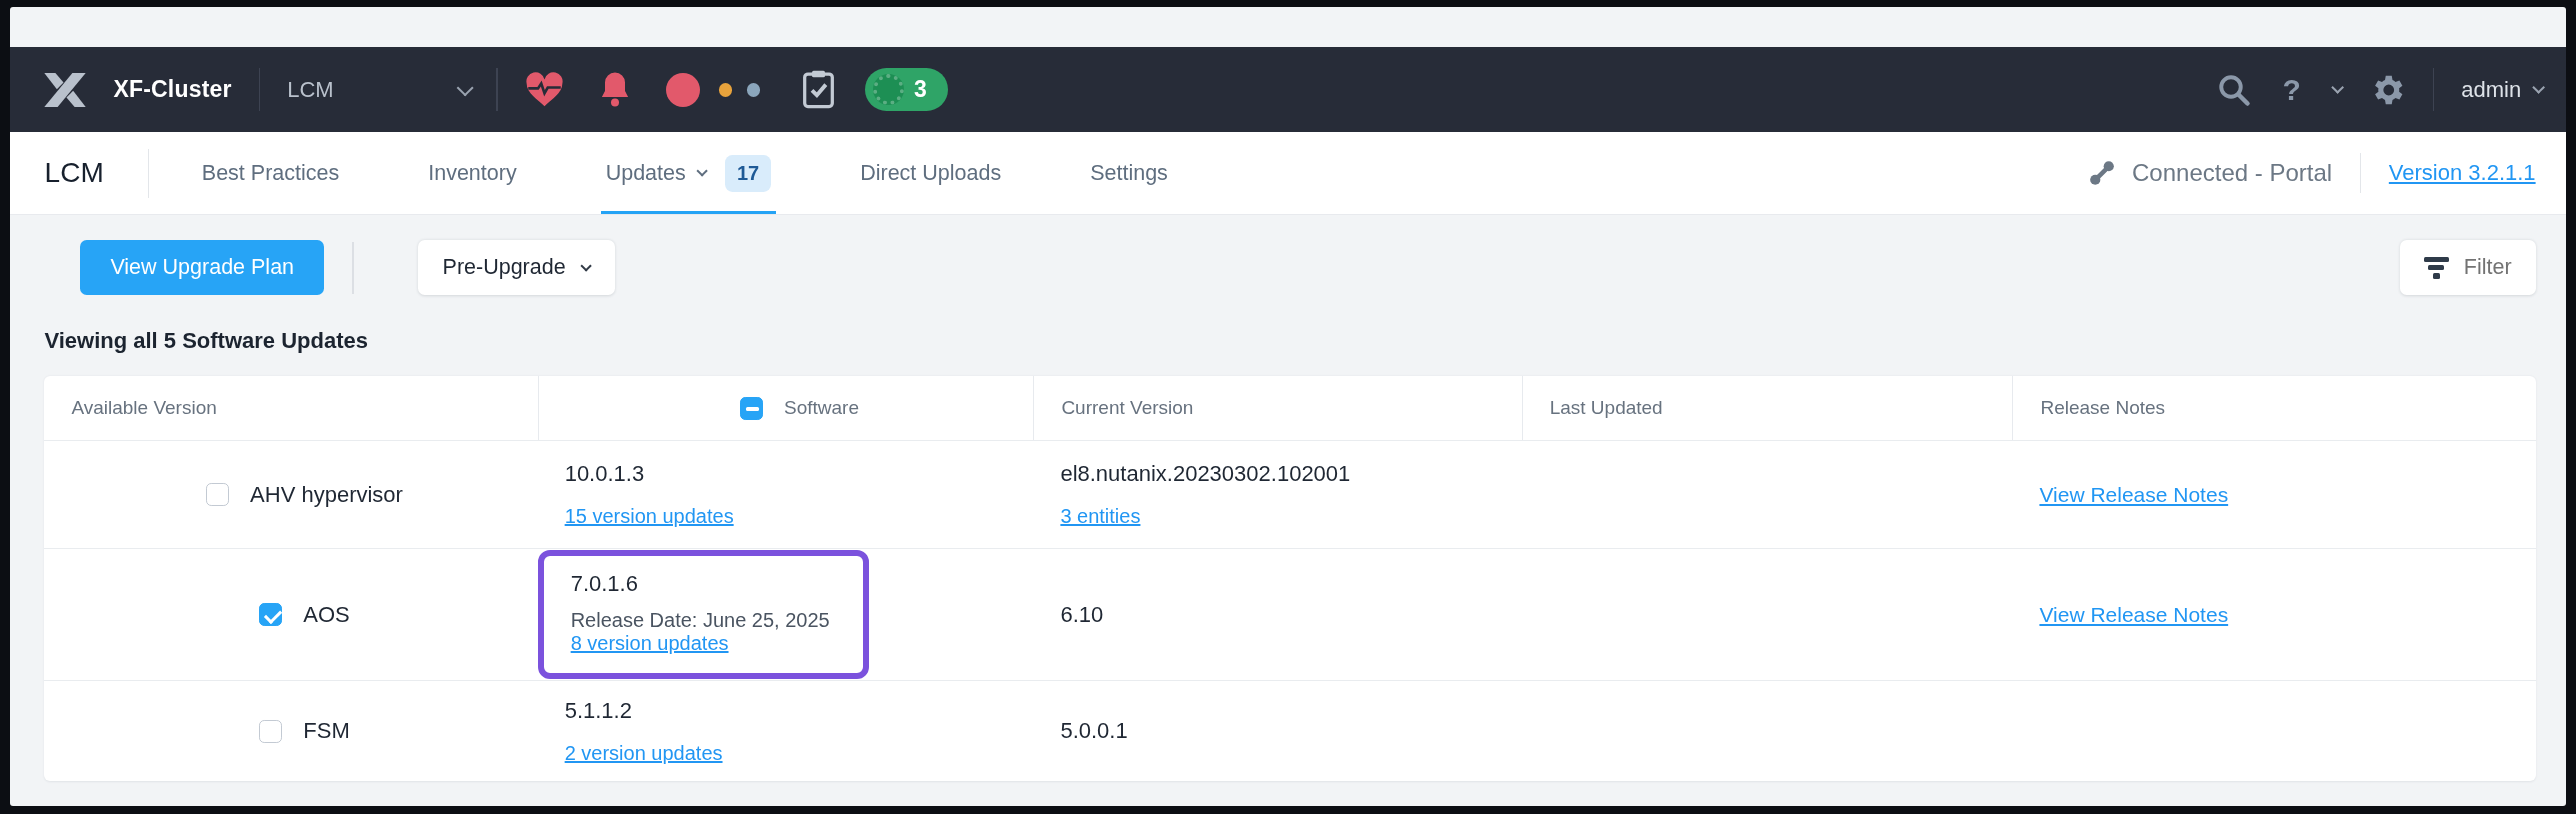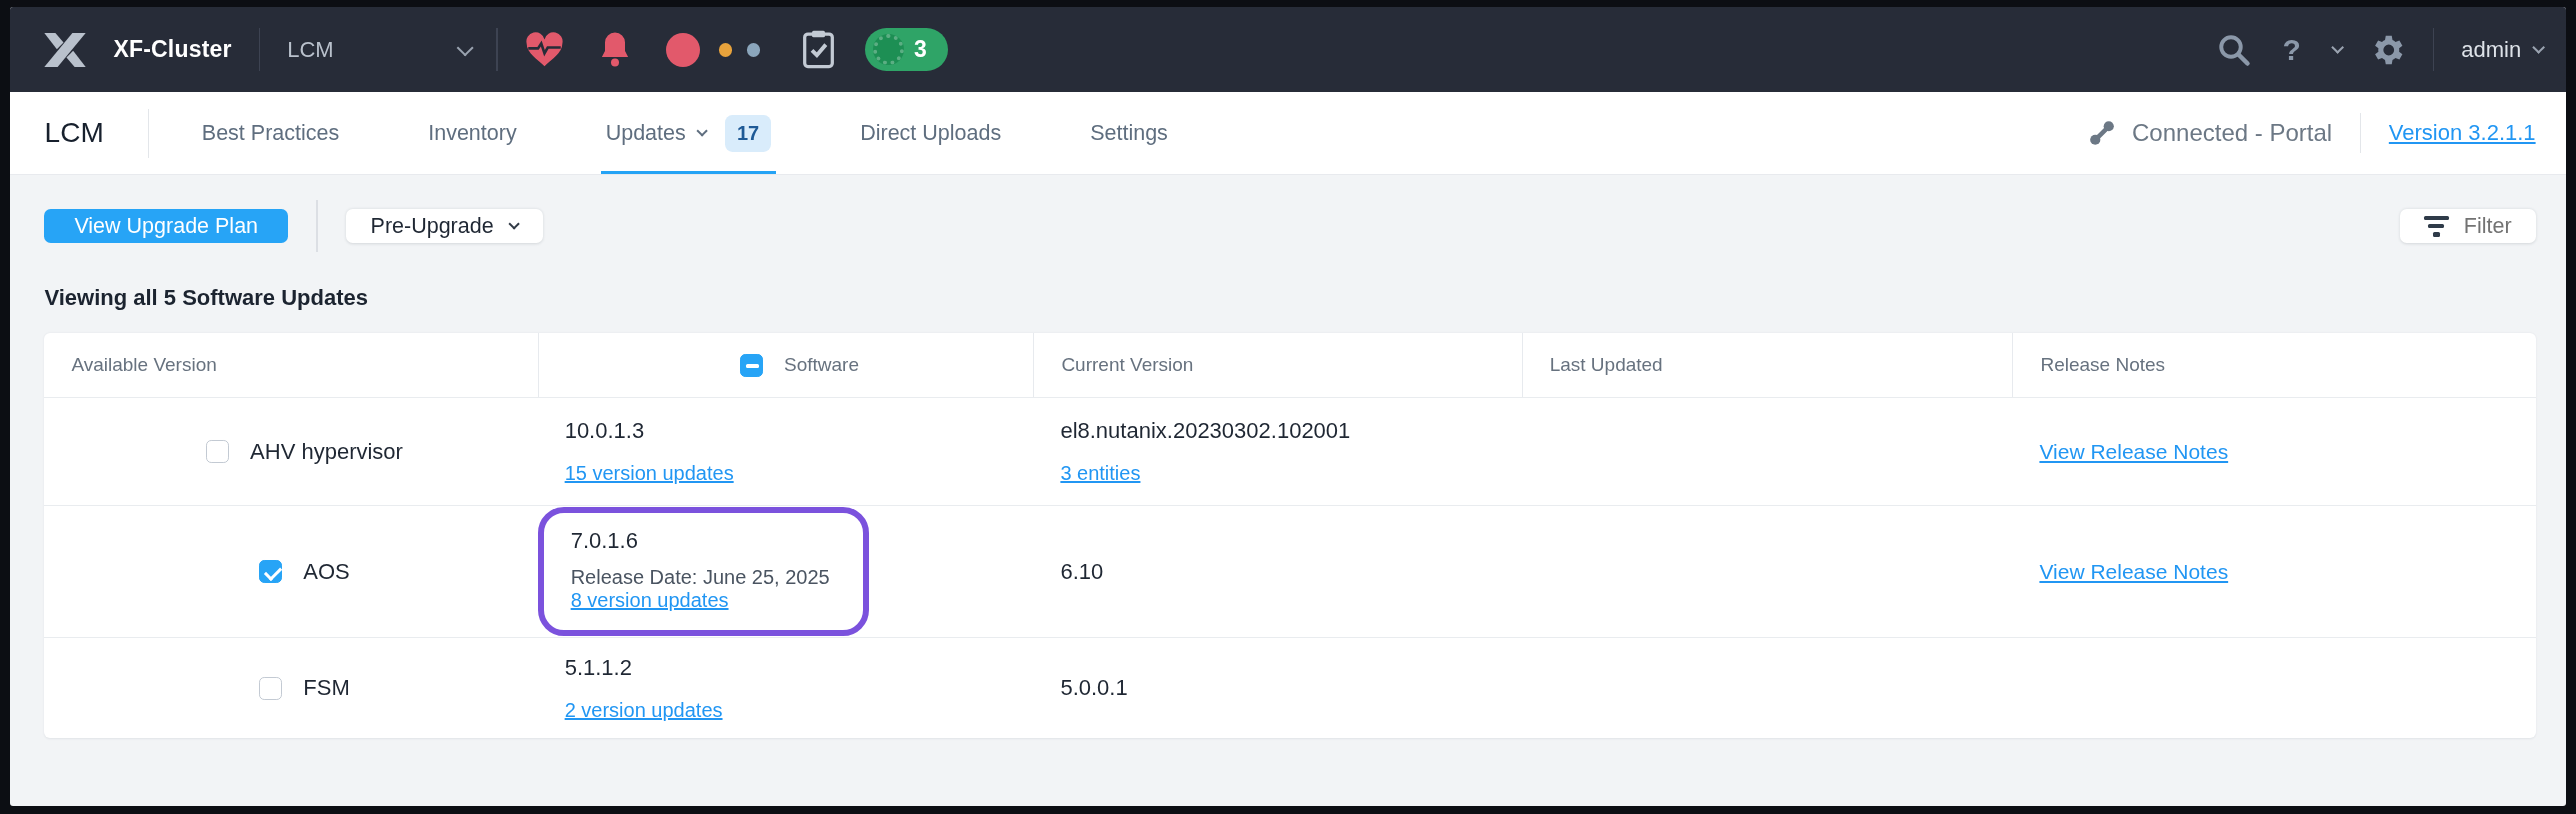--- a/index.html
+++ b/index.html
@@ -22,20 +22,21 @@
     overflow:hidden;
   }
 
   
   .topbar {
     height:85px; flex:0 0 85px;
     background:#272c38;
     display:flex; align-items:center;
     padding:0 25px 0 34px;
     color:#c3cad4;
+    margin-top:40px;
   }
   .tb-left { display:flex; align-items:center; }
   .logo-x { width:42px; height:34px; display:block; }
   .cluster-name { color:#ffffff; font-size:23px; font-weight:700; margin-left:27px; letter-spacing:0.2px; }
   .tb-divider { width:1.5px; height:43px; background:#3d4352; margin:0 27px; }
   .app-select { display:flex; align-items:center; justify-content:space-between; width:182px; cursor:pointer; }
   .app-select-label { font-size:22px; color:#b9c1cc; }
   .chev { display:inline-block; width:12px; height:12px; border-right:2.2px solid #9aa3b0; border-bottom:2.2px solid #9aa3b0; transform:rotate(45deg) translateY(-3px); }
   .chev.small { width:9px; height:9px; border-width:2.2px; }
   .tb-icons { display:flex; align-items:center; }
@@ -94,23 +95,23 @@
   }
   .subnav-right { margin-left:auto; display:flex; align-items:center; }
   .connected-label { font-size:24px; color:#6c7885; margin-left:15px; }
   .subnav-right .vdiv { width:0.7px; height:40px; background:#e3e6ea; margin:0 28px; }
   .version-link { font-size:22px; color:#2196f3; text-decoration:underline; font-weight:500; cursor:pointer; }
 
   
   .content { flex:1; padding:25px 30px 0 34px; }
   .toolbar { display:flex; align-items:center; }
   .btn {
-    height:34px; border-radius:6.7px; border:none;
+    height:55px; border-radius:6.7px; border:none;
     font-family:"Liberation Sans", sans-serif;
-    font-size:21.5px; display:flex; align-items:center; cursor:pointer;
+    font-size:21.5px; display:flex; align-items:center; cursor:pointer;margin-left:36px;
   }
   .btn-primary { background:#27a4f6; color:#ffffff; padding:0 30px; font-weight:500; }
   .toolbar-divider { width:1.5px; height:52px; background:#dcdfe4; margin:0 28px; }
   .btn-white { background:#ffffff; color:#1f2733; box-shadow:0 0.7px 3px rgba(30,40,60,.14); padding:0 25px; }
   .btn-white .chev-dark { width:8.2px; height:8.2px; border-right:2.2px solid #313a46; border-bottom:2.2px solid #313a46; transform:rotate(45deg); margin-left:16.3px; margin-top:-4.4px; }
   .btn-filter { margin-left:auto; padding:0 24px; font-weight:500; color:#737373; }
   .funnel { display:flex; flex-direction:column; align-items:center; margin-right:15px; }
   .funnel i { display:block; background:#2f3b49; border-radius:1.5px; }
   .funnel i:nth-child(1){ width:25px; height:4.4px; }
   .funnel i:nth-child(2){ width:16.3px; height:4.4px; margin-top:3.7px; }
@@ -156,21 +157,21 @@
 
   .row-1 { height:108px; }
   .row-2 { height:132px; }
   .row-3 { height:101px; }
 
   .hl-box {
     width:fit-content;
     margin-left:-27px;
     padding:15px 33px 18px 27px;
     border:6px solid #7b52dd;
-    border-radius:26px;
+    border-radius:12px;
   }
   .hl-box .cell-link { margin-top:13.3px; }
   .hl-box .ver-sub { margin-top:12px; }
 </style>
 </head>
 <body>
 
 <div class="frame">
   <div class="app">
 

